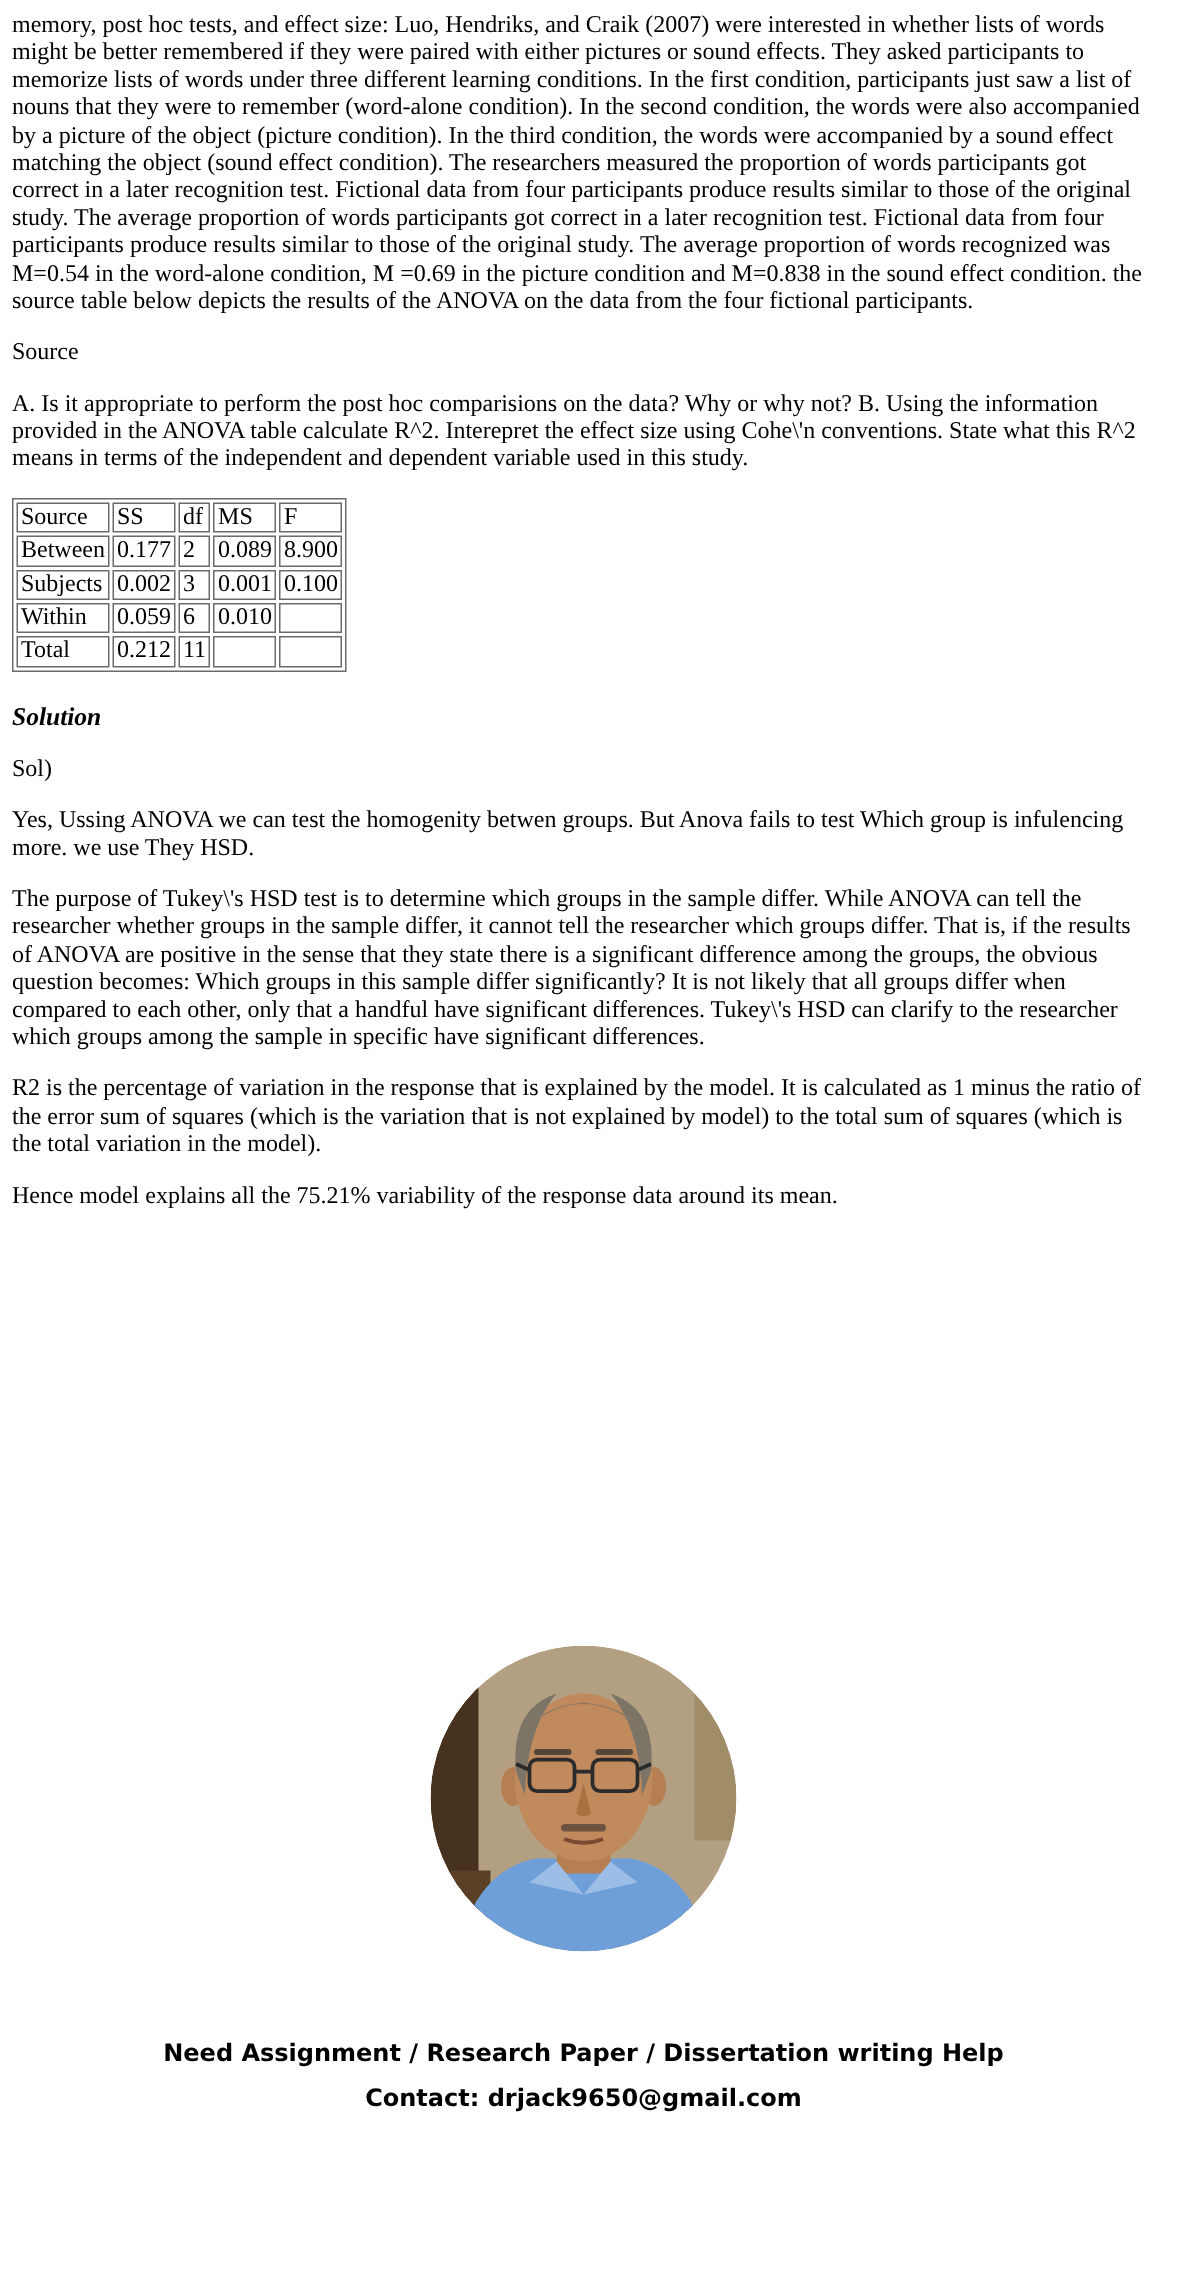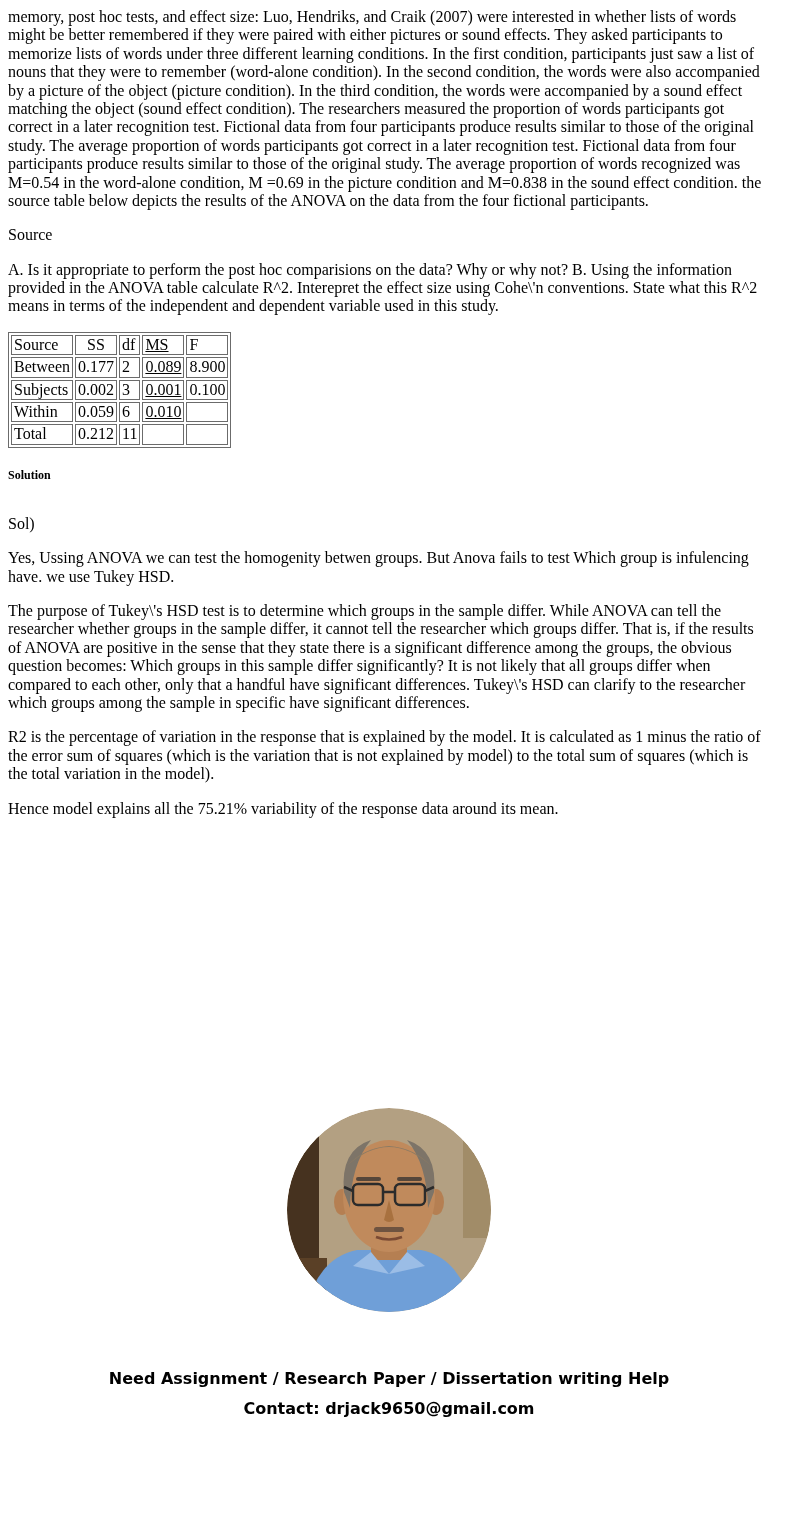--- a/index.html
+++ b/index.html
@@ -20,28 +20,29 @@
     margin: 0;
   }
   .anova td {
     border: 1px solid #6b6b6b;
     padding: 0 2px;
     line-height: 1.15;
     vertical-align: top;
     white-space: nowrap;
   }
   .anova td:nth-child(1) { min-width: 56px; }
-  .anova td:nth-child(2) { min-width: 40px; text-align: center; }
+  .anova td:nth-child(2) { min-width: 40px; }
   .anova td:nth-child(3) { min-width: 14px; }
-  .anova td:nth-child(4) { min-width: 34px; text-decoration: underline; }
+  .anova td:nth-child(4) { min-width: 34px; }
   .anova td:nth-child(5) { min-width: 36px; }
   .solution-heading {
-    font-size: 12px;
+    font-size: 17px;
     font-weight: bold;
-    margin: 20px 0 32px 0;
+    margin: 20px 0 16px 0;
+    font-style: italic;
   }
   .formula sup { font-size: 12px; }
   .avatar-wrap {
     margin-top: 290px;
     text-align: center;
   }
   .avatar { display: inline-block; border-radius: 50%; }
   .footer {
     margin-top: 48px;
     text-align: center;
@@ -100,21 +101,21 @@
           <td></td>
           <td></td>
         </tr>
       </tbody>
   </table>
 
   <h3 class="solution-heading">Solution</h3>
 
   <p class="para">Sol)</p>
 
-  <p class="para">Yes, Ussing ANOVA we can test the homogenity betwen groups. But Anova fails to test Which group is infulencing have. we use Tukey HSD.</p>
+  <p class="para">Yes, Ussing ANOVA we can test the homogenity betwen groups. But Anova fails to test Which group is infulencing more. we use They HSD.</p>
 
   <p class="para">The purpose of Tukey\'s HSD test is to determine which groups in the sample differ. While ANOVA can tell the researcher whether groups in the sample differ, it cannot tell the researcher which groups differ. That is, if the results of ANOVA are positive in the sense that they state there is a significant difference among the groups, the obvious question becomes: Which groups in this sample differ significantly? It is not likely that all groups differ when compared to each other, only that a handful have significant differences. Tukey\'s HSD can clarify to the researcher which groups among the sample in specific have significant differences.</p>
 
   <p class="para">R2 is the percentage of variation in the response that is explained by the model. It is calculated as 1 minus the ratio of the error sum of squares (which is the variation that is not explained by model) to the total sum of squares (which is the total variation in the model).</p>
 
 
   <p class="para">Hence model explains all the 75.21% variability of the response data around its mean.</p>
 
   <div class="avatar-wrap">
     <svg class="avatar" width="204" height="204" viewBox="0 0 204 204" aria-hidden="true">

